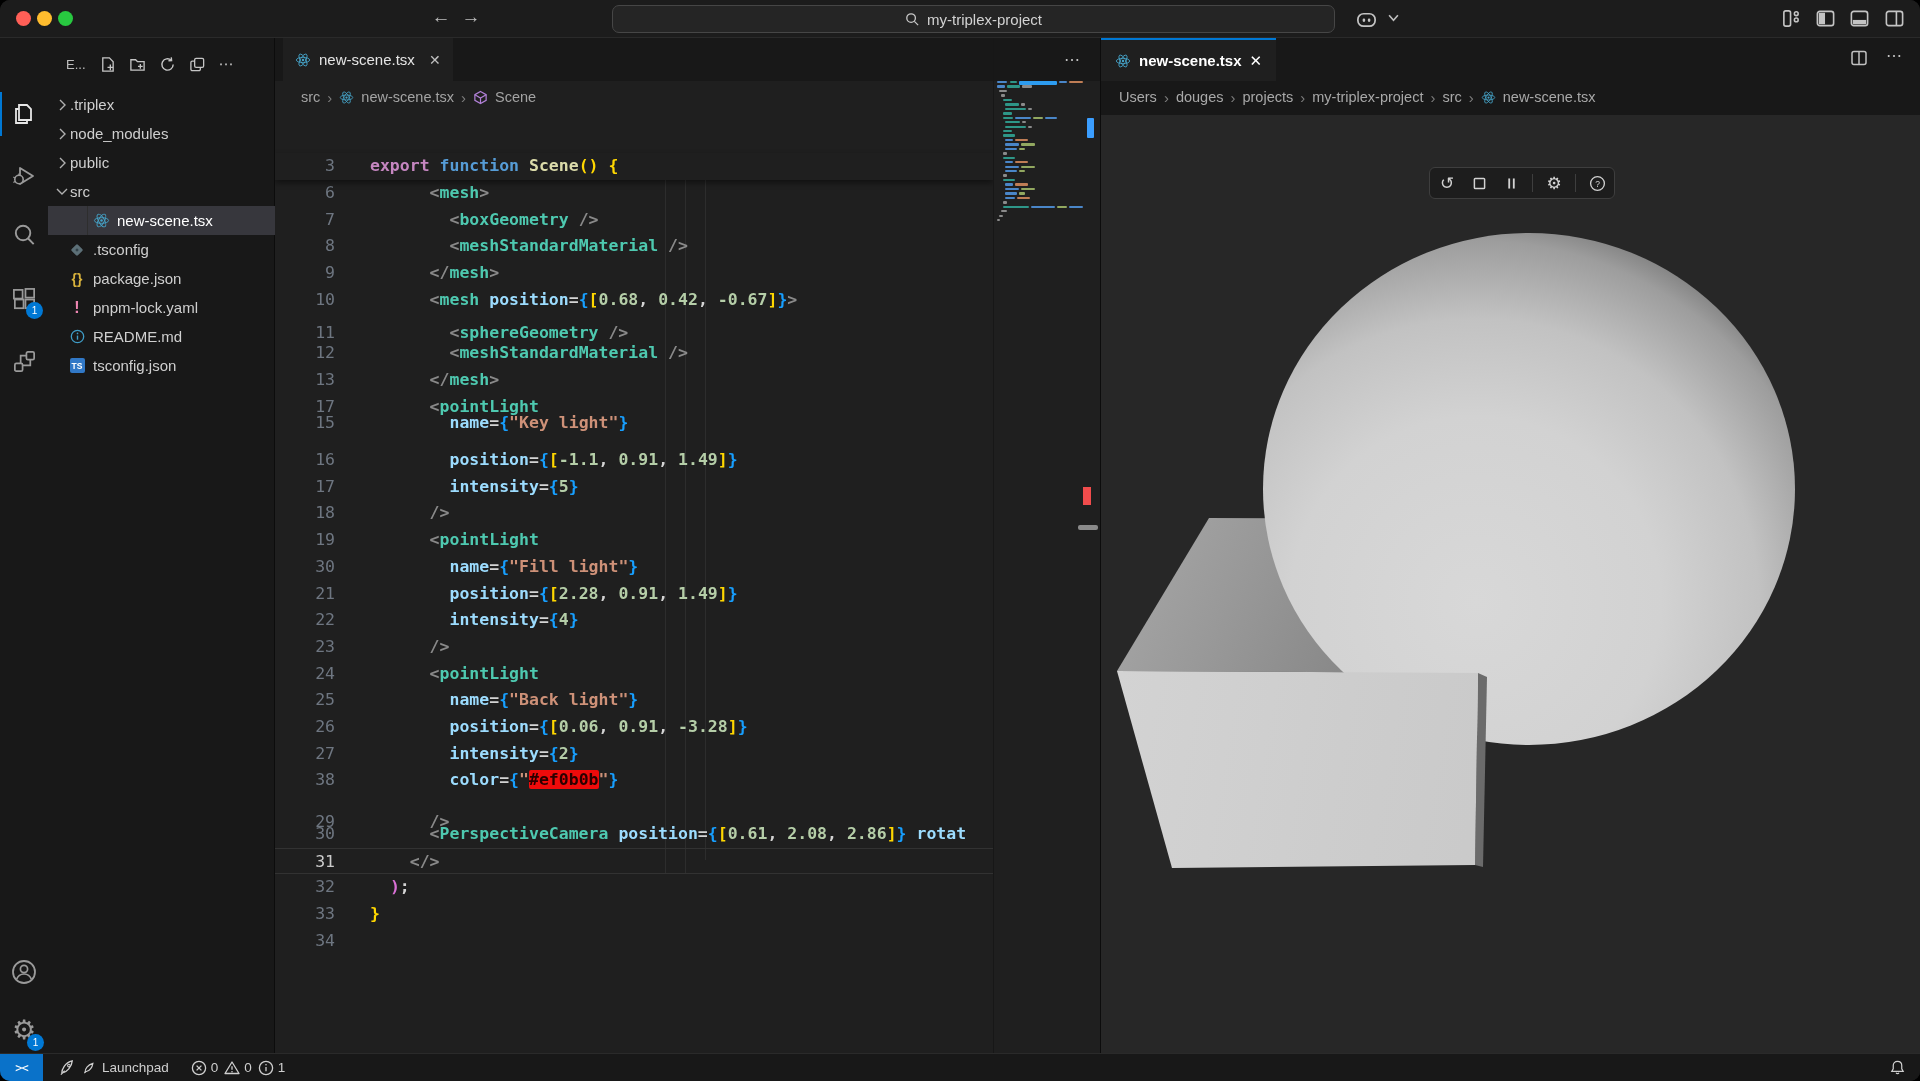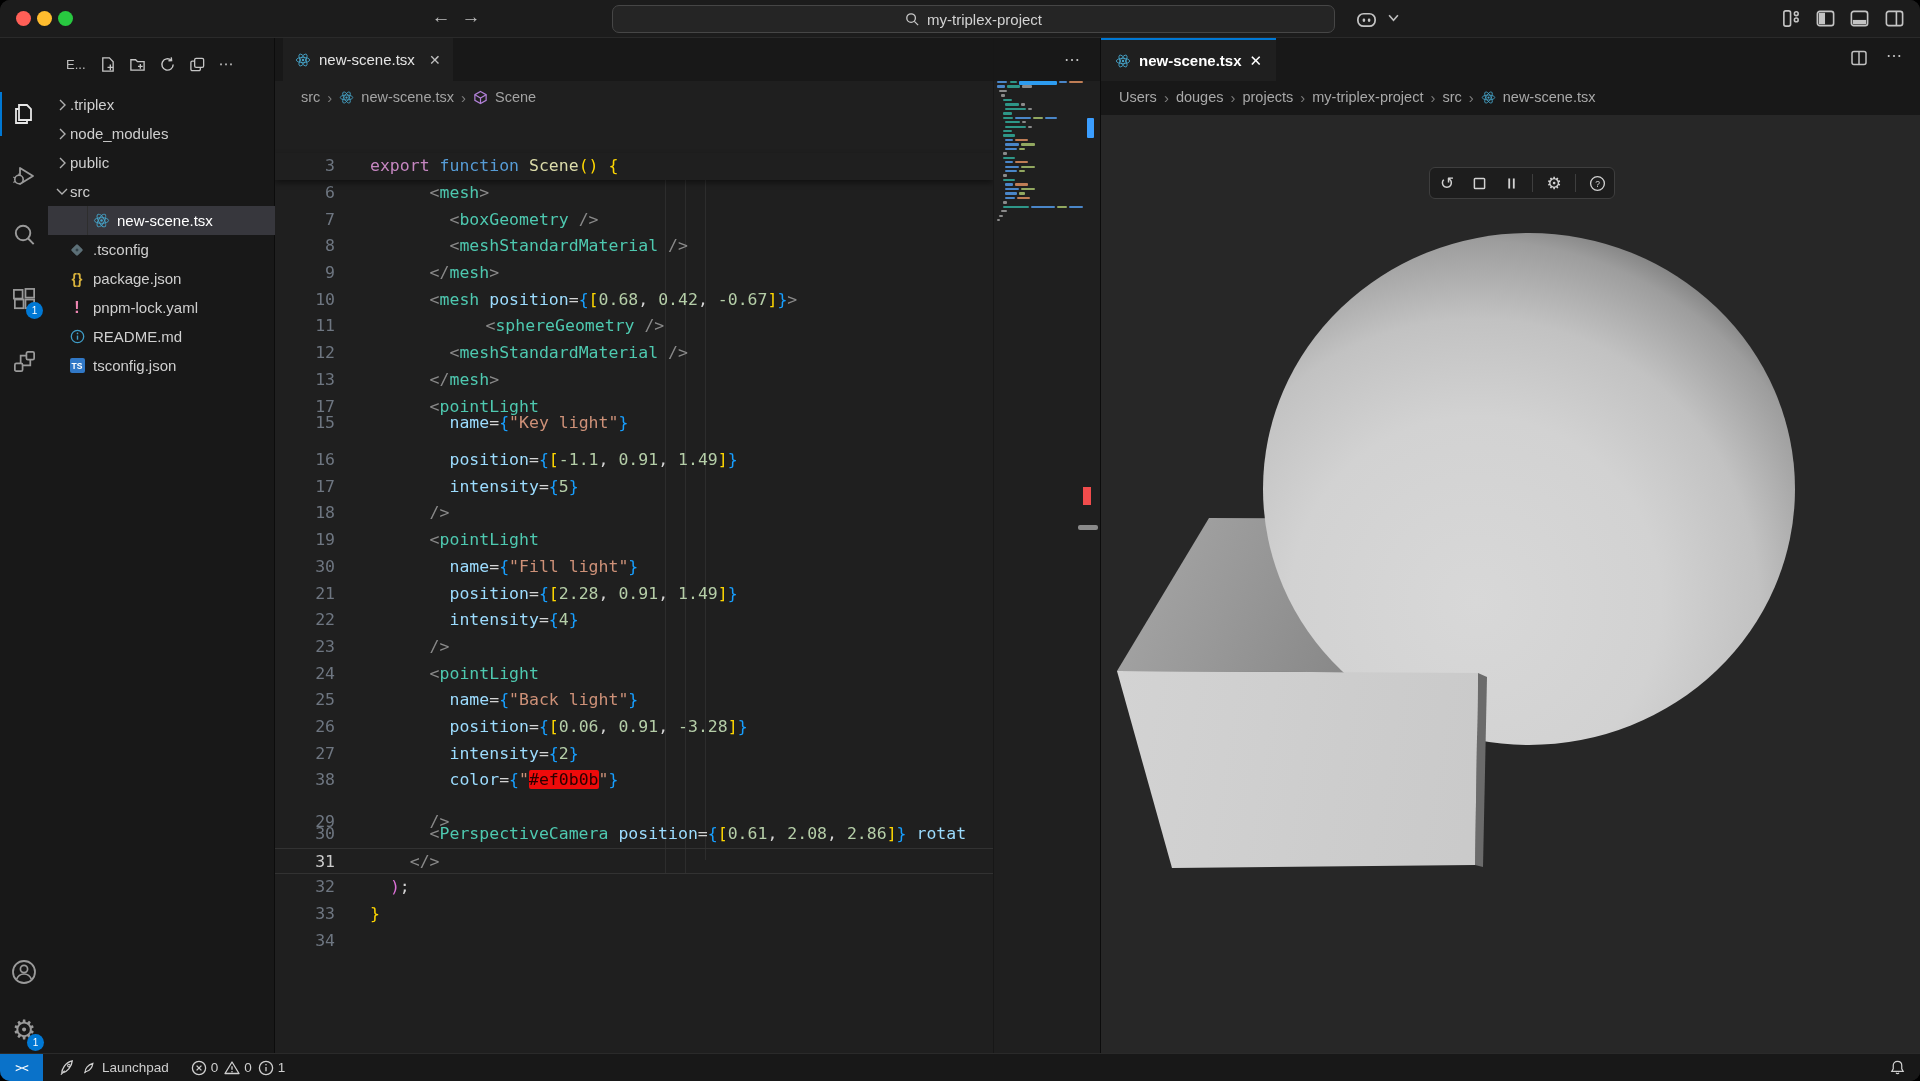--- a/index.html
+++ b/index.html
@@ -36,21 +36,21 @@
   .tabbar { position:absolute; left:0; top:0; width:100%; height:43px; background:#181818; }
   .tab { position:absolute; left:8px; top:0; height:43px; background:#1f1f1f; display:flex; align-items:center; padding:0 12px; gap:8px; font-size:15px; color:#e4e4e4; }
   .tab .close { color:#c0c0c0; font-size:14px; margin-left:6px; cursor:pointer; }
   .tab-dots { position:absolute; right:18px; top:12px; color:#c0c0c0; letter-spacing:2px; font-size:16px; }
   .breadcrumbs { position:absolute; left:0; top:43px; width:100%; height:32px; display:flex; align-items:center; padding-left:26px; gap:7px; font-size:14.5px; color:#a3a3a3; background:#1f1f1f; }
   .bc-sep { color:#7e7e7e; font-size:15px; }
 
   .code-viewport { position:absolute; left:0; top:75px; width:718px; bottom:0; overflow:hidden; }
   .cl { position:absolute; left:0; width:760px; height:26.7px; display:flex; font-family:"DejaVu Sans Mono", monospace; font-size:16.5px; line-height:26.7px; white-space:pre; }
   .ln { width:60px; text-align:right; color:#6e7681; flex:none; }
-  .ct { margin-left:35px; }
+  .ct { margin-left:35px;font-weight:bold; }
   .cl.current { border-top:1px solid #323232; border-bottom:1px solid #323232; }
   .cl.current .ln { color:#cccccc; }
   .sticky { position:absolute; left:0; top:0; width:718px; height:27px; background:#1f1f1f; box-shadow:0 3px 6px rgba(0,0,0,.45); z-index:5; }
   .guides span { position:absolute; top:67px; width:1px; background:#2d2d2d; }
   .tk-kw1{color:#C586C0}.tk-kw2{color:#569CD6}.tk-fn{color:#DCDCAA}.tk-tag{color:#4EC9B0}
   .tk-attr{color:#9CDCFE}.tk-str{color:#CE9178}.tk-num{color:#B5CEA8}.tk-p{color:#8a8a8a}
   .tk-b1{color:#FFD700}.tk-b2{color:#179FFF}.tk-b3{color:#DA70D6}.tk-pl{color:#d4d4d4}
   .tk-sw{background:#ef0b0b;color:#2b0000;border-radius:2px}
 
   .minimap { position:absolute; left:722px; top:43px; width:90px; height:210px; }
@@ -375,21 +375,21 @@
         <span style="left:410px;height:694px"></span>
         <span style="left:430px;height:680px"></span>
       </div>
       <div id="code-lines">
           <div class="cl sticky" style="top: 40px;"><span class="ln">3</span><span class="ct"><span class="tk-kw1">export</span><span class="tk-pl"> </span><span class="tk-kw2">function</span><span class="tk-pl"> </span><span class="tk-fn">Scene</span><span class="tk-b1">()</span><span class="tk-pl"> </span><span class="tk-b1">{</span></span></div>
           <div class="cl" style="top: 67px;"><span class="ln">6</span><span class="ct"><span class="tk-pl">      </span><span class="tk-p">&lt;</span><span class="tk-tag">mesh</span><span class="tk-p">&gt;</span></span></div>
           <div class="cl" style="top: 93.7px;"><span class="ln">7</span><span class="ct"><span class="tk-pl">        </span><span class="tk-p">&lt;</span><span class="tk-tag">boxGeometry</span><span class="tk-pl"> </span><span class="tk-p">/&gt;</span></span></div>
           <div class="cl" style="top: 120.4px;"><span class="ln">8</span><span class="ct"><span class="tk-pl">        </span><span class="tk-p">&lt;</span><span class="tk-tag">meshStandardMaterial</span><span class="tk-pl"> </span><span class="tk-p">/&gt;</span></span></div>
           <div class="cl" style="top: 147.1px;"><span class="ln">9</span><span class="ct"><span class="tk-pl">      </span><span class="tk-p">&lt;/</span><span class="tk-tag">mesh</span><span class="tk-p">&gt;</span></span></div>
           <div class="cl" style="top: 173.8px;"><span class="ln">10</span><span class="ct"><span class="tk-pl">      </span><span class="tk-p">&lt;</span><span class="tk-tag">mesh</span><span class="tk-pl"> </span><span class="tk-attr">position</span><span class="tk-pl">=</span><span class="tk-b2">{</span><span class="tk-b1">[</span><span class="tk-num">0.68</span><span class="tk-pl">, </span><span class="tk-num">0.42</span><span class="tk-pl">, </span><span class="tk-num">-0.67</span><span class="tk-b1">]</span><span class="tk-b2">}</span><span class="tk-p">&gt;</span></span></div>
-          <div class="cl" style="top: 200px; gap: 36px;"><span class="ln">11</span><span class="ct"><span class="tk-pl">        </span><span class="tk-p">&lt;</span><span class="tk-tag">sphereGeometry</span><span class="tk-pl"> </span><span class="tk-p">/&gt;</span></span></div>
+          <div class="cl" style="top: 207px;"><span class="ln">11</span><span class="ct"><span class="tk-pl">        </span><span class="tk-p">&lt;</span><span class="tk-tag">sphereGeometry</span><span class="tk-pl"> </span><span class="tk-p">/&gt;</span></span></div>
           <div class="cl" style="top: 227.2px;"><span class="ln">12</span><span class="ct"><span class="tk-pl">        </span><span class="tk-p">&lt;</span><span class="tk-tag">meshStandardMaterial</span><span class="tk-pl"> </span><span class="tk-p">/&gt;</span></span></div>
           <div class="cl" style="top: 253.9px;"><span class="ln">13</span><span class="ct"><span class="tk-pl">      </span><span class="tk-p">&lt;/</span><span class="tk-tag">mesh</span><span class="tk-p">&gt;</span></span></div>
           <div class="cl" style="top: 280.6px;"><span class="ln">17</span><span class="ct"><span class="tk-pl">      </span><span class="tk-p">&lt;</span><span class="tk-tag">pointLight</span></span></div>
           <div class="cl" style="top: 297px;"><span class="ln">15</span><span class="ct"><span class="tk-pl">        </span><span class="tk-attr">name</span><span class="tk-pl">=</span><span class="tk-b2">{</span><span class="tk-str">"Key light"</span><span class="tk-b2">}</span></span></div>
           <div class="cl" style="top: 334px;"><span class="ln">16</span><span class="ct"><span class="tk-pl">        </span><span class="tk-attr">position</span><span class="tk-pl">=</span><span class="tk-b2">{</span><span class="tk-b1">[</span><span class="tk-num">-1.1</span><span class="tk-pl">, </span><span class="tk-num">0.91</span><span class="tk-pl">, </span><span class="tk-num">1.49</span><span class="tk-b1">]</span><span class="tk-b2">}</span></span></div>
           <div class="cl" style="top: 360.7px;"><span class="ln">17</span><span class="ct"><span class="tk-pl">        </span><span class="tk-attr">intensity</span><span class="tk-pl">=</span><span class="tk-b2">{</span><span class="tk-num">5</span><span class="tk-b2">}</span></span></div>
           <div class="cl" style="top: 387.4px;"><span class="ln">18</span><span class="ct"><span class="tk-pl">      </span><span class="tk-p">/&gt;</span></span></div>
           <div class="cl" style="top: 414.1px;"><span class="ln">19</span><span class="ct"><span class="tk-pl">      </span><span class="tk-p">&lt;</span><span class="tk-tag">pointLight</span></span></div>
           <div class="cl" style="top: 440.8px;"><span class="ln">30</span><span class="ct"><span class="tk-pl">        </span><span class="tk-attr">name</span><span class="tk-pl">=</span><span class="tk-b2">{</span><span class="tk-str">"Fill light"</span><span class="tk-b2">}</span></span></div>
           <div class="cl" style="top: 467.5px;"><span class="ln">21</span><span class="ct"><span class="tk-pl">        </span><span class="tk-attr">position</span><span class="tk-pl">=</span><span class="tk-b2">{</span><span class="tk-b1">[</span><span class="tk-num">2.28</span><span class="tk-pl">, </span><span class="tk-num">0.91</span><span class="tk-pl">, </span><span class="tk-num">1.49</span><span class="tk-b1">]</span><span class="tk-b2">}</span></span></div>

